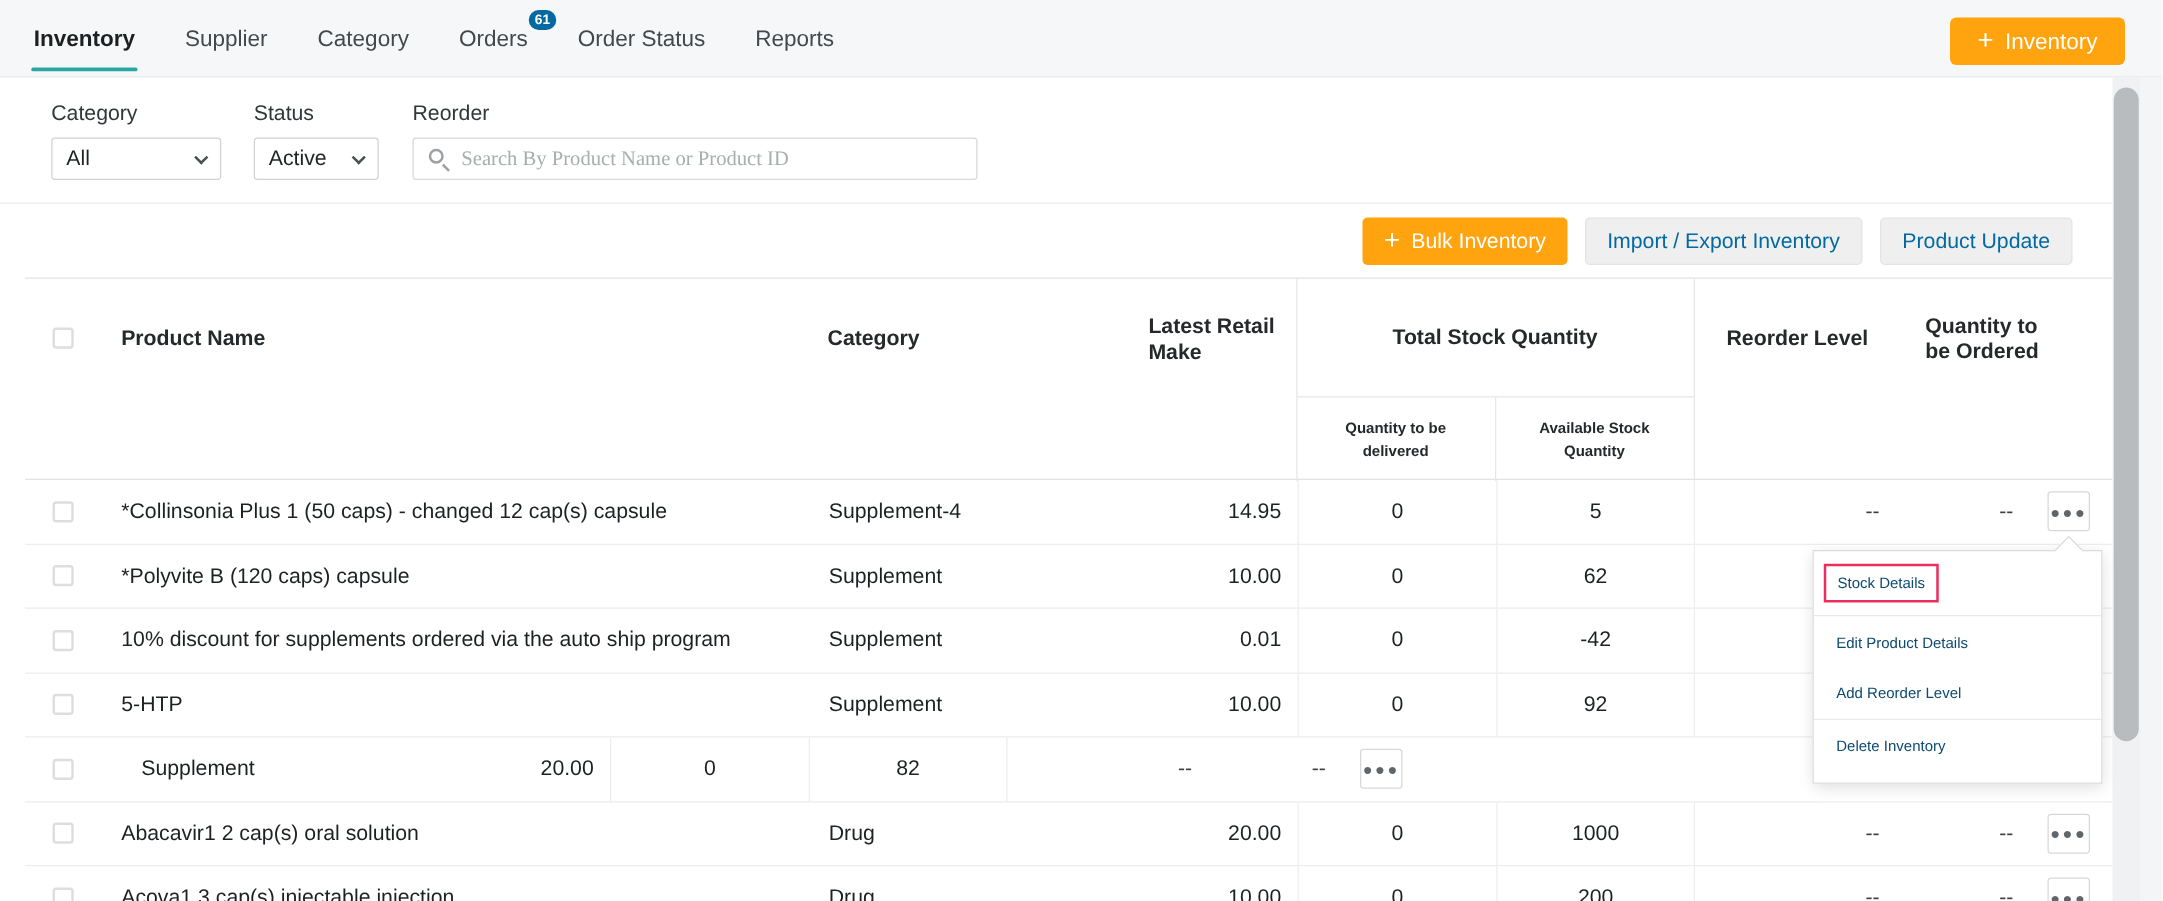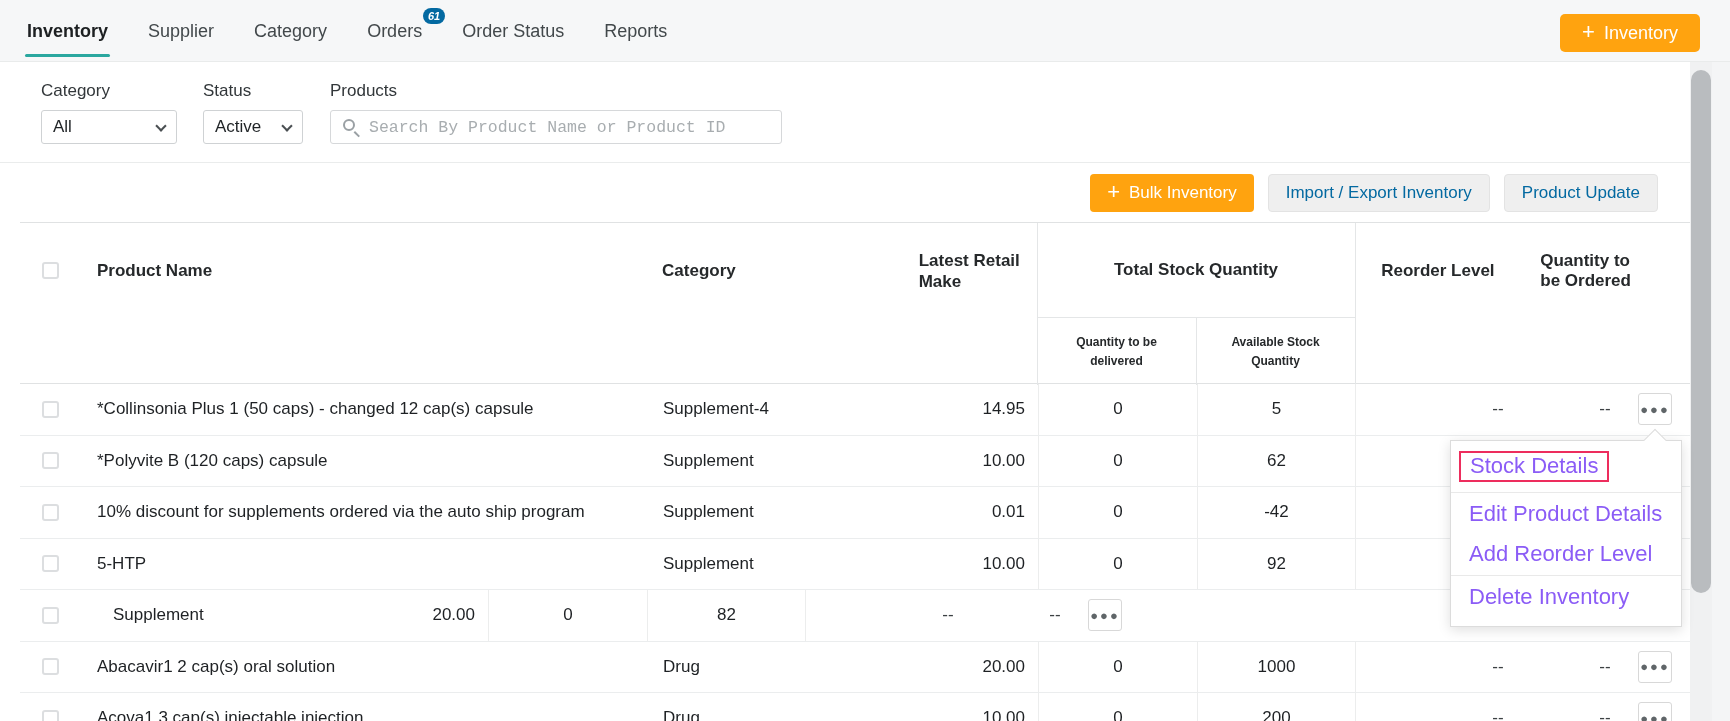--- a/index.html
+++ b/index.html
@@ -11,21 +11,21 @@
   .topnav { height:62px; background:#f6f7f8; border-bottom:1px solid #e9ebeb;
             display:flex; align-items:stretch; padding-left:27px; position:relative; }
   .nav-items { display:flex; align-items:stretch; gap:40px; }
   .nav-item { position:relative; display:flex; align-items:center; height:62px;
               font-size:18px; color:#42484b; cursor:pointer; white-space:nowrap; }
   .nav-item.active { color:#1d2022; font-weight:700; }
   .nav-item.active::after { content:''; position:absolute; left:-2px; right:-2px; bottom:5px;
               height:3px; background:#2aa79f; border-radius:2px; }
   .badge { position:absolute; top:8px; right:-23px; background:#0369a1; color:#fff;
            font-size:11px; font-weight:700; line-height:1; padding:3px 5px 2px;
-           border-radius:9px; min-width:20px; text-align:center;font-style:italic; }
+           border-radius:9px; min-width:20px; text-align:center; }
   .btn-orange { background:#ffa30f; color:#fff; border:none; border-radius:5px;
                 font-family:inherit; font-size:18px; display:flex; align-items:center;
                 gap:9px; cursor:pointer; }
   .add-inventory { position:absolute; right:30px; top:14px; height:38px; padding:0 22px; }
   .plus { font-size:22px; font-weight:400; line-height:1; position:relative; top:-1px; }
 
   
   .main { width:1690px; }
   .filters { height:100px; padding:19px 0 0 41px; display:flex; }
   .fgroup { display:flex; flex-direction:column; }
@@ -34,21 +34,21 @@
   .g-status  { width:100px; margin-right:27px; }
   .g-products { width:452px; }
   .select { position:relative; height:34px; border:1px solid #cfd2d4; border-radius:3px;
             background:#fff; display:flex; align-items:center; padding:0 26px 0 11px;
             font-size:17px; color:#1f2326; cursor:pointer; }
   .chev { position:absolute; right:11px; top:11px; width:8px; height:8px;
           border-right:2px solid #4a4f52; border-bottom:2px solid #4a4f52;
           transform:rotate(45deg); }
   .searchbox { position:relative; height:34px; }
   .searchbox input { width:100%; height:34px; border:1px solid #d6d8da; border-radius:3px;
-            padding:0 10px 0 38px; font-family:Liberation Mono, monospace; font-size:16.5px; color:#1f2326; outline:none; }
+            padding:0 10px 0 38px; font-family:Liberation Serif, serif; font-size:16.5px; color:#1f2326; outline:none; }
   .searchbox input::placeholder { color:#a8adb0; }
   .mag { position:absolute; left:13px; top:9px; width:12px; height:12px;
          border:2px solid #9aa0a4; border-radius:50%; }
   .mag::after { content:''; position:absolute; left:10px; top:10px; width:7px; height:2px;
          background:#9aa0a4; transform:rotate(45deg); transform-origin:0 0; }
 
   
   .toolbar { height:60px; border-top:1px solid #eaecec; display:flex; justify-content:flex-end;
              align-items:center; gap:14px; padding-right:32px; }
   .toolbar .btn { height:38px; font-size:17px; border-radius:4px; padding:0 17px;
@@ -104,21 +104,21 @@
               display:flex; align-items:center; justify-content:center; cursor:pointer;
               margin-left:3px; }
 
   
   .context-menu { position:absolute; left:1450px; top:440px; width:232px; background:#fff;
                   border:1px solid #dcdcdc; box-shadow:0 3px 12px rgba(0,0,0,.13);
                   padding:10px 0 9px; z-index:10; }
   .menu-arrow { position:absolute; top:-9px; left:196px; width:16px; height:16px; background:#fff;
                 border-left:1px solid #dcdcdc; border-top:1px solid #dcdcdc;
                 transform:rotate(45deg); }
-  .menu-item { padding:9px 10px 9px 18px; font-size:22px; color:#8b5cf6; line-height:22px;
+  .menu-item { padding:9px 10px 9px 18px; font-size:12px; color:#0c4a6e; line-height:22px;
                cursor:pointer; white-space:nowrap; }
   .menu-item.hl { padding:0 10px 9px 8px; }
   .hl-box { display:inline-block; border:2px solid #ed2d5d; padding:2px 9px 3px; }
   .menu-sep { border-top:1px solid #e9e9e9; margin:1px 0; }
 
   
   .right-strip { position:absolute; top:62px; right:0; width:18px; bottom:0; background:#f4f5f6; }
   .scroll-track { position:absolute; top:62px; right:18px; width:22px; bottom:0; background:#f0f1f2; }
   .scroll-thumb { position:absolute; top:8px; left:1px; width:20px; height:523px;
                   background:#b9bcbf; border-radius:12px; cursor:pointer; }
@@ -167,21 +167,21 @@
         </div>
       </div>
       <div class="fgroup g-status">
         <div class="flabel">Status</div>
         <div class="select">
           <span>Active</span>
           <span class="chev"></span>
         </div>
       </div>
       <div class="fgroup g-products">
-        <div class="flabel">Products</div>
+        <div class="flabel">Reorder</div>
         <div class="searchbox">
           <span class="mag"></span>
           <input type="text" placeholder="Search By Product Name or Product ID" style="">
         </div>
       </div>
     </div>
 
     <div class="toolbar">
       <button class="btn btn-orange btn-bulk">
         <span class="plus">+</span>

